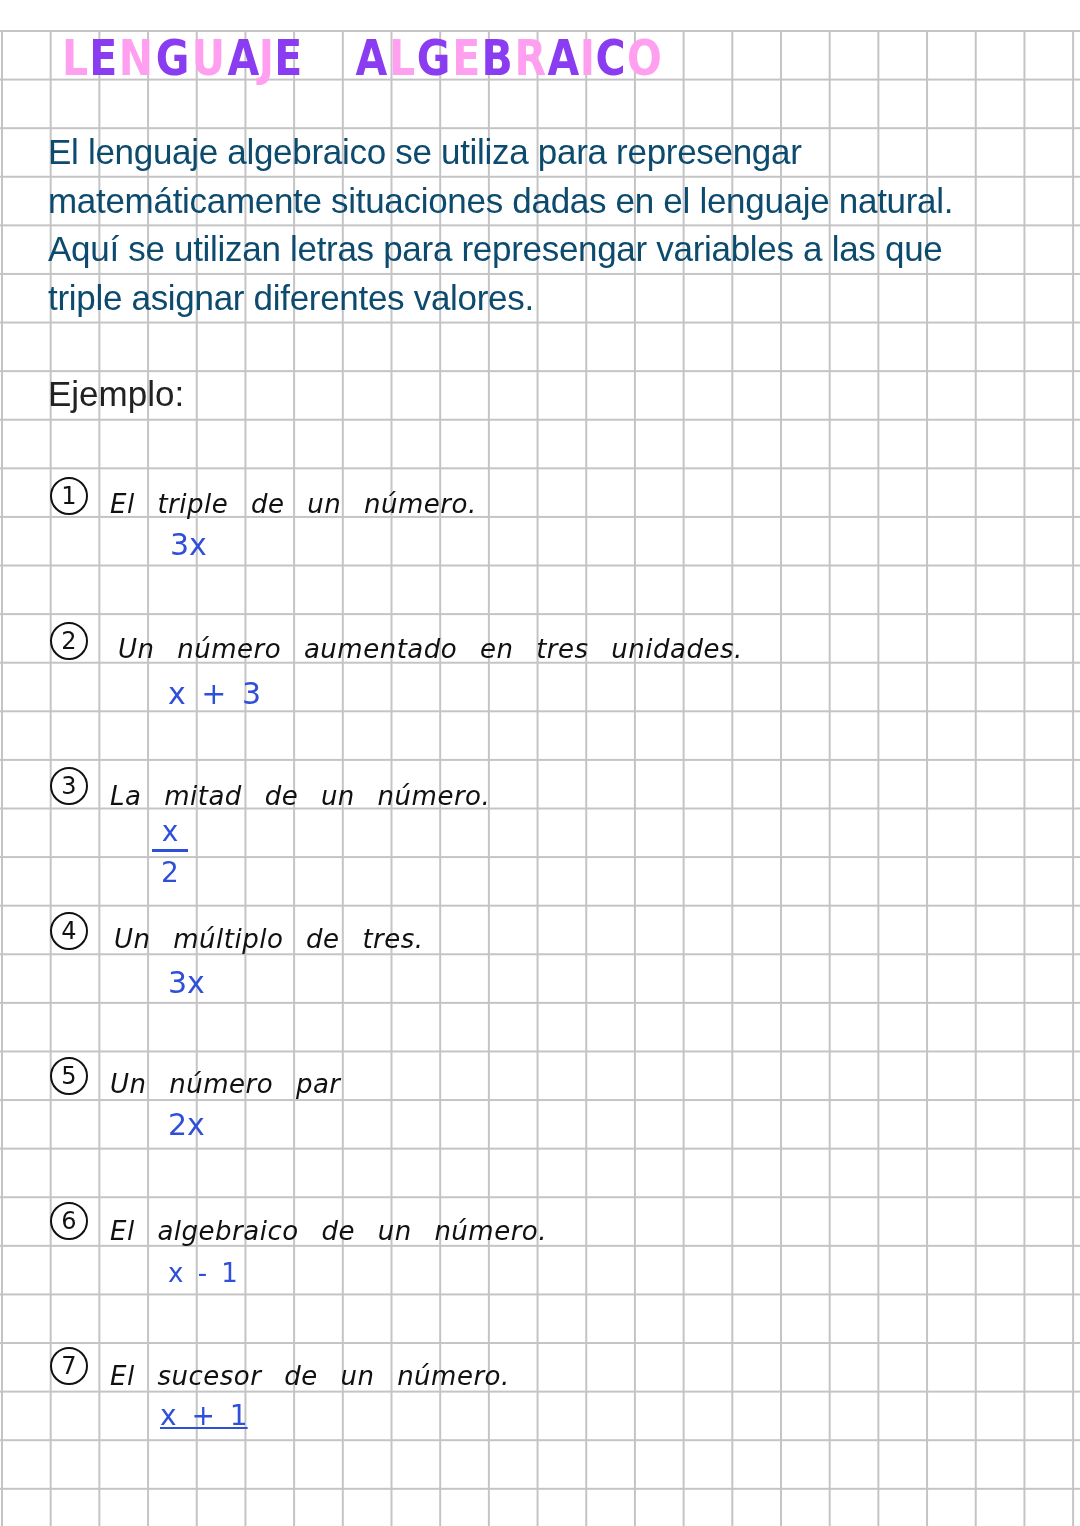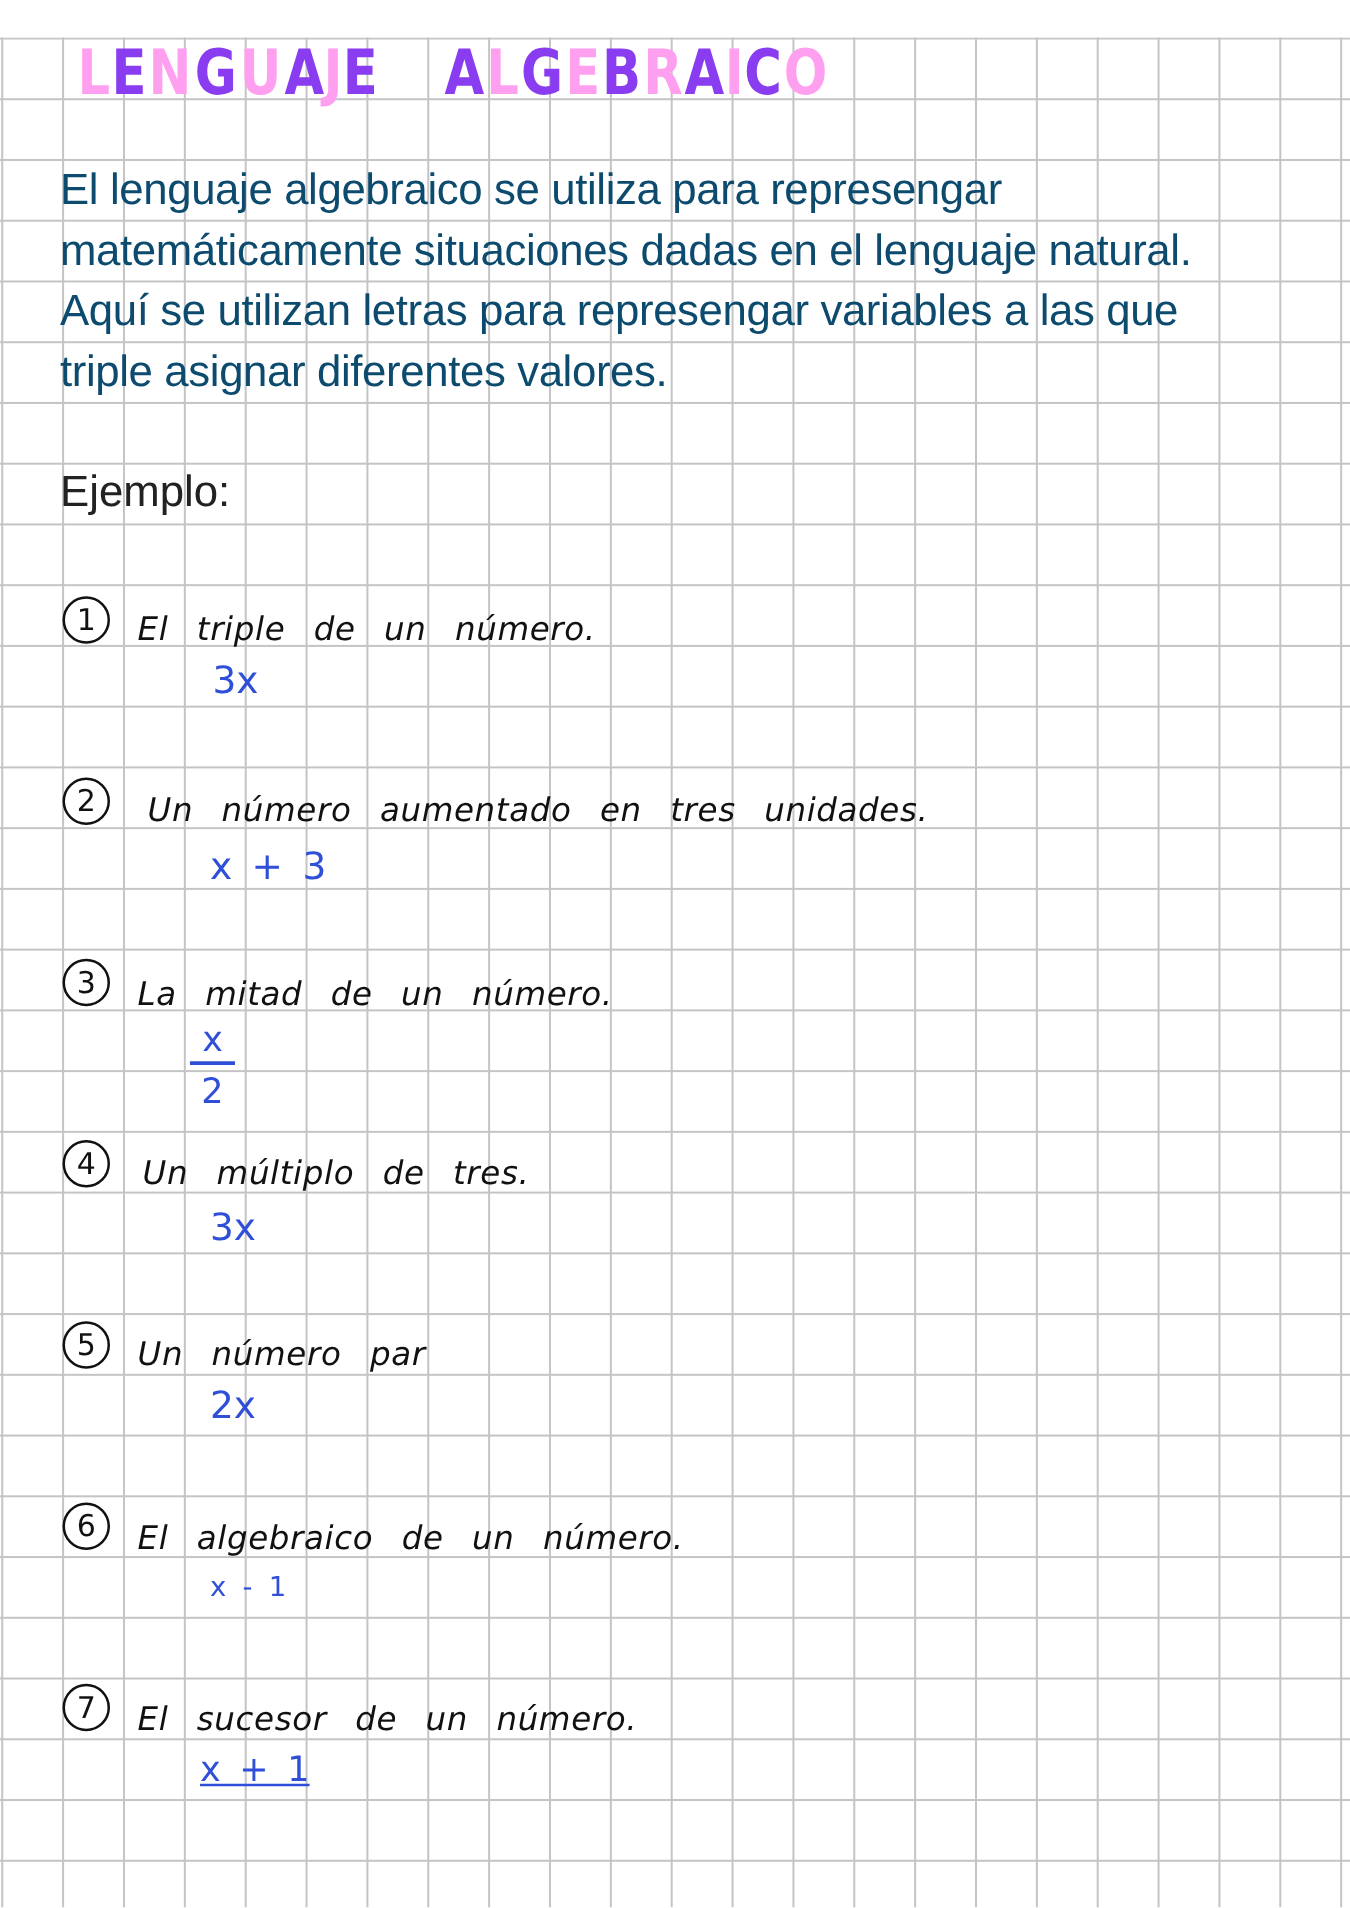--- a/index.html
+++ b/index.html
@@ -132,20 +132,20 @@
 
 <div class="item" style="top:1055px;">
   <div class="badge" style="top:2px;">5</div>
   <div class="statement" style="top:14px;">Un número par</div>
   <div class="answer" style="top:52px;">2x</div>
 </div>
 
 <div class="item" style="top:1200px;">
   <div class="badge" style="top:2px;">6</div>
   <div class="statement" style="top:16px;">El algebraico de un número.</div>
-  <div class="answer" style="top:58px;font-size:22px;text-align:center;">x - 1</div>
+  <div class="answer" style="top:58px;font-size:26px;text-align:center;">x - 1</div>
 </div>
 
 <div class="item" style="top:1345px;">
   <div class="badge" style="top:2px;">7</div>
   <div class="statement" style="top:16px;">El sucesor de un número.</div>
   <div class="answer" style="top:54px;left:160px;font-size:28px;text-decoration:underline;">x + 1</div>
 </div>
 
 </body></html>

